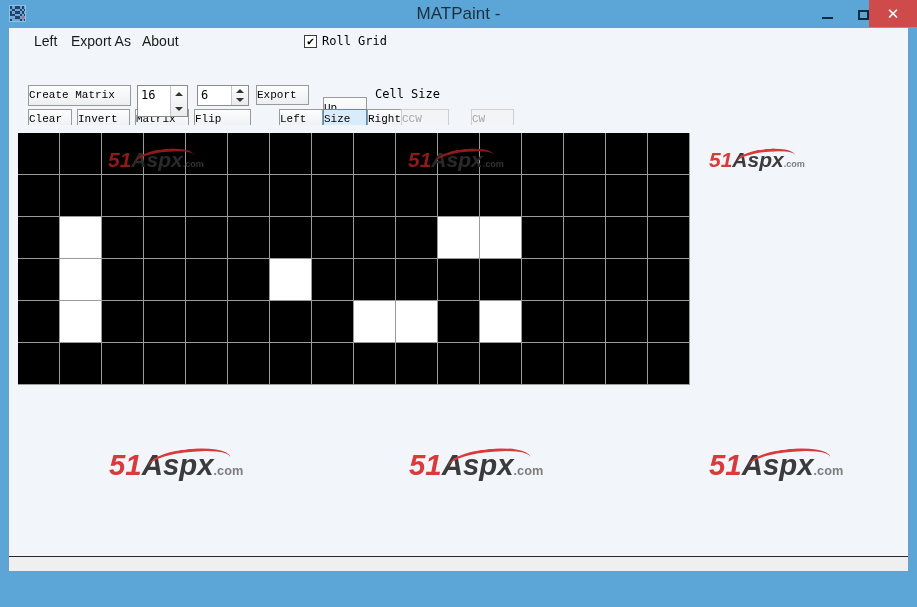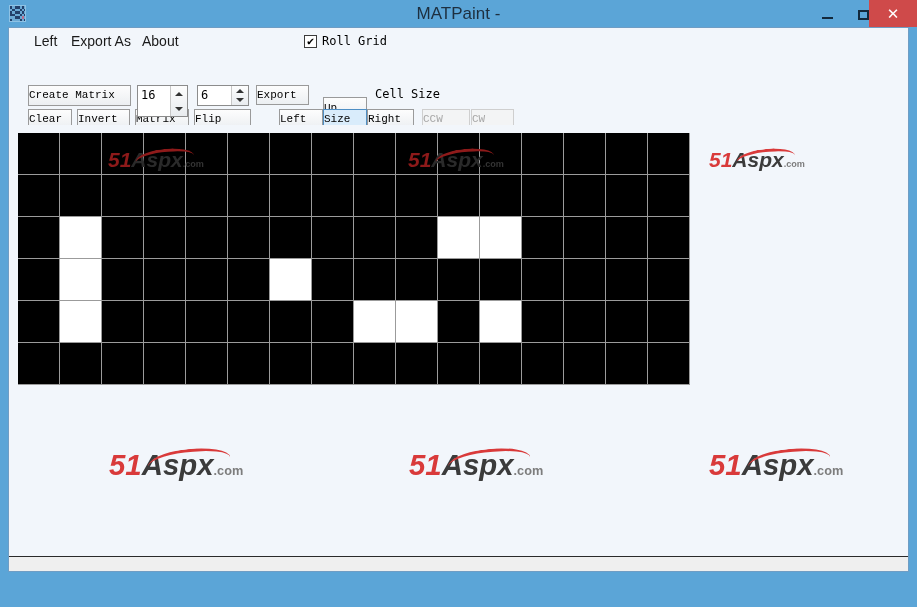--- a/index.html
+++ b/index.html
@@ -370,21 +370,21 @@
         <div class="tbtn" style="left: 19px; top: 57px; width: 103px; height: 21px; line-height: 19px;">Create Matrix</div>
         <div class="tbtn" style="left: 247px; top: 57px; width: 53px; height: 20px; line-height: 18px;">Export</div>
         <div class="tbtn" style="left: 314px; top: 69px; width: 44px; height: 22px; line-height: 20px;">Up</div>
         <div class="tbtn" style="left: 19px; top: 81px; width: 44px; height: 20px; line-height: 18px;">Clear</div>
         <div class="tbtn" style="left: 68px; top: 81px; width: 53px; height: 20px; line-height: 18px;">Invert</div>
         <div class="tbtn" style="left: 126px; top: 81px; width: 54px; height: 20px; line-height: 18px;">Matrix</div>
         <div class="tbtn" style="left: 185px; top: 81px; width: 57px; height: 20px; line-height: 18px;">Flip</div>
         <div class="tbtn" style="left: 270px; top: 81px; width: 44px; height: 20px; line-height: 18px;">Left</div>
         <div class="tbtn hover" style="left: 314px; top: 81px; width: 44px; height: 20px; line-height: 18px;">Size</div>
         <div class="tbtn" style="left: 358px; top: 81px; width: 47px; height: 20px; line-height: 18px;">Right</div>
-        <div class="tbtn disabled" style="left: 413px; top: 81px; width: 48px; height: 20px; line-height: 18px;">CCW</div>
+        <div class="tbtn disabled" style="left: 392px; top: 81px; width: 48px; height: 20px; line-height: 18px;">CCW</div>
         <div class="tbtn disabled" style="left: 462px; top: 81px; width: 43px; height: 20px; line-height: 18px;">CW</div>
         <div class="spin" style="left: 128px; top: 57px; width: 51px; height: 32px;">
           <span class="val" style="line-height: 19px;">16</span>
           <span class="arrows">
             <span class="up">
               <span class="tri-up"></span>
             </span>
             <span class="dn">
               <span class="tri-dn"></span>
             </span>

